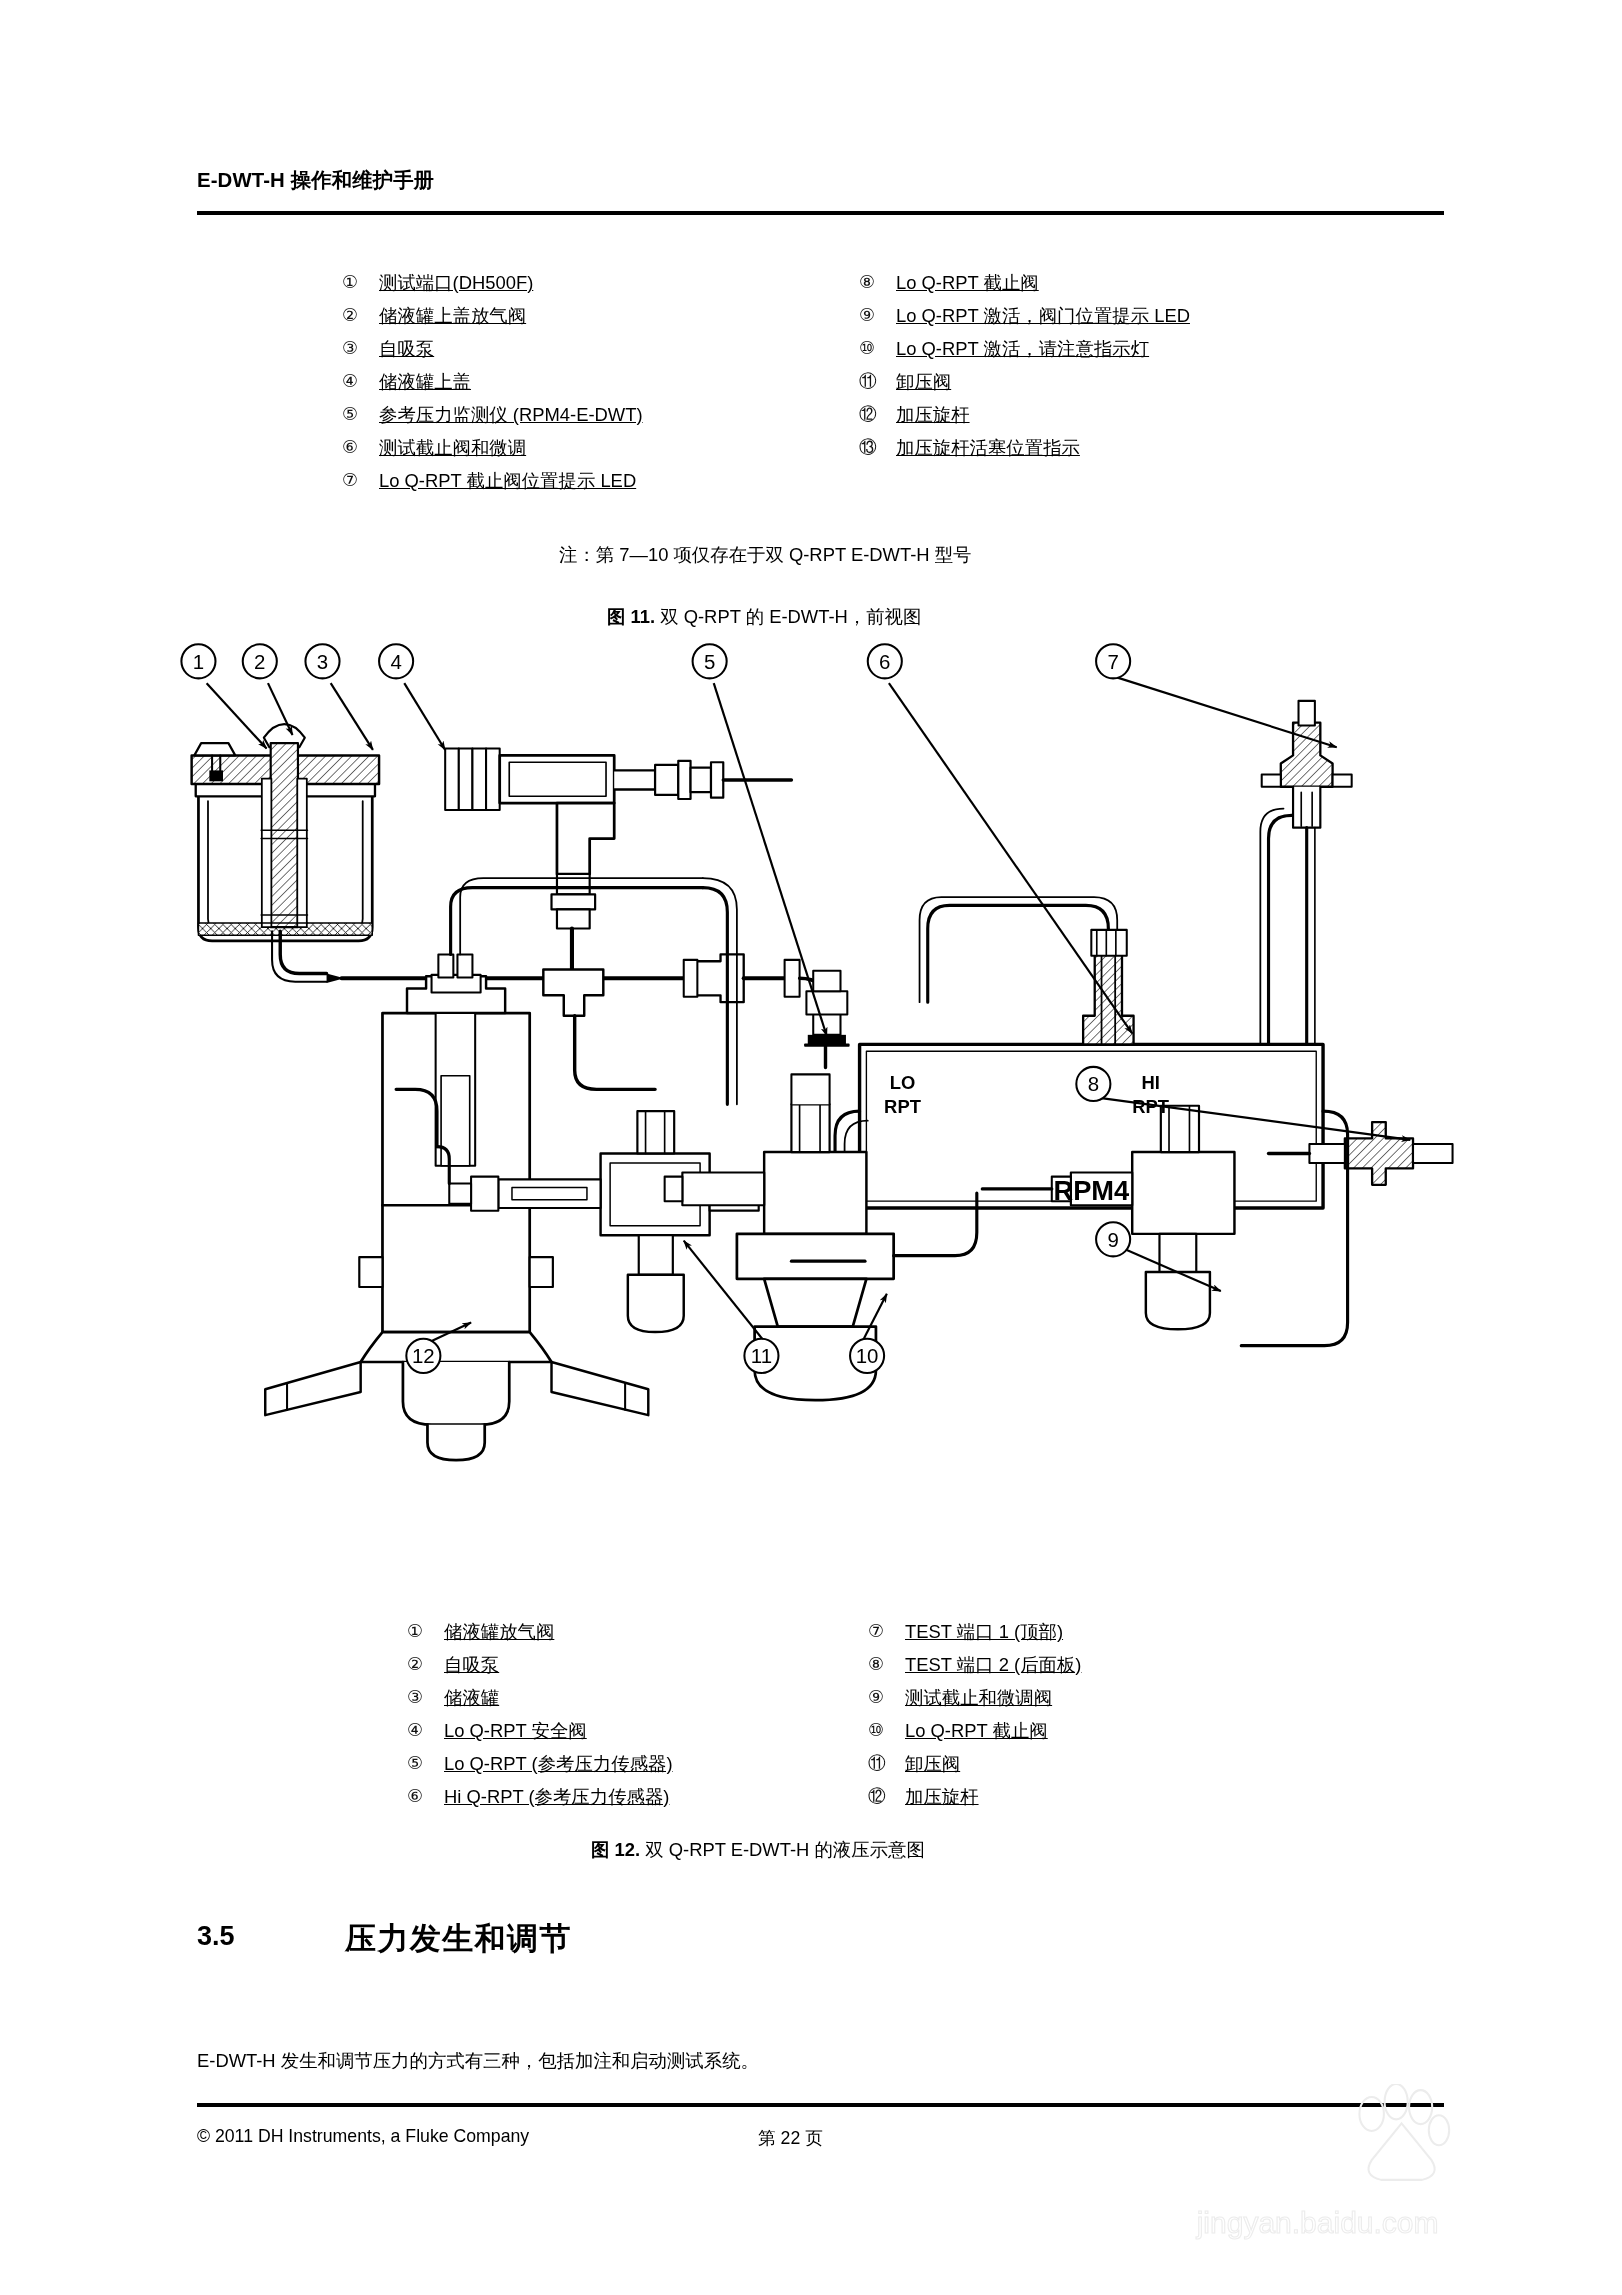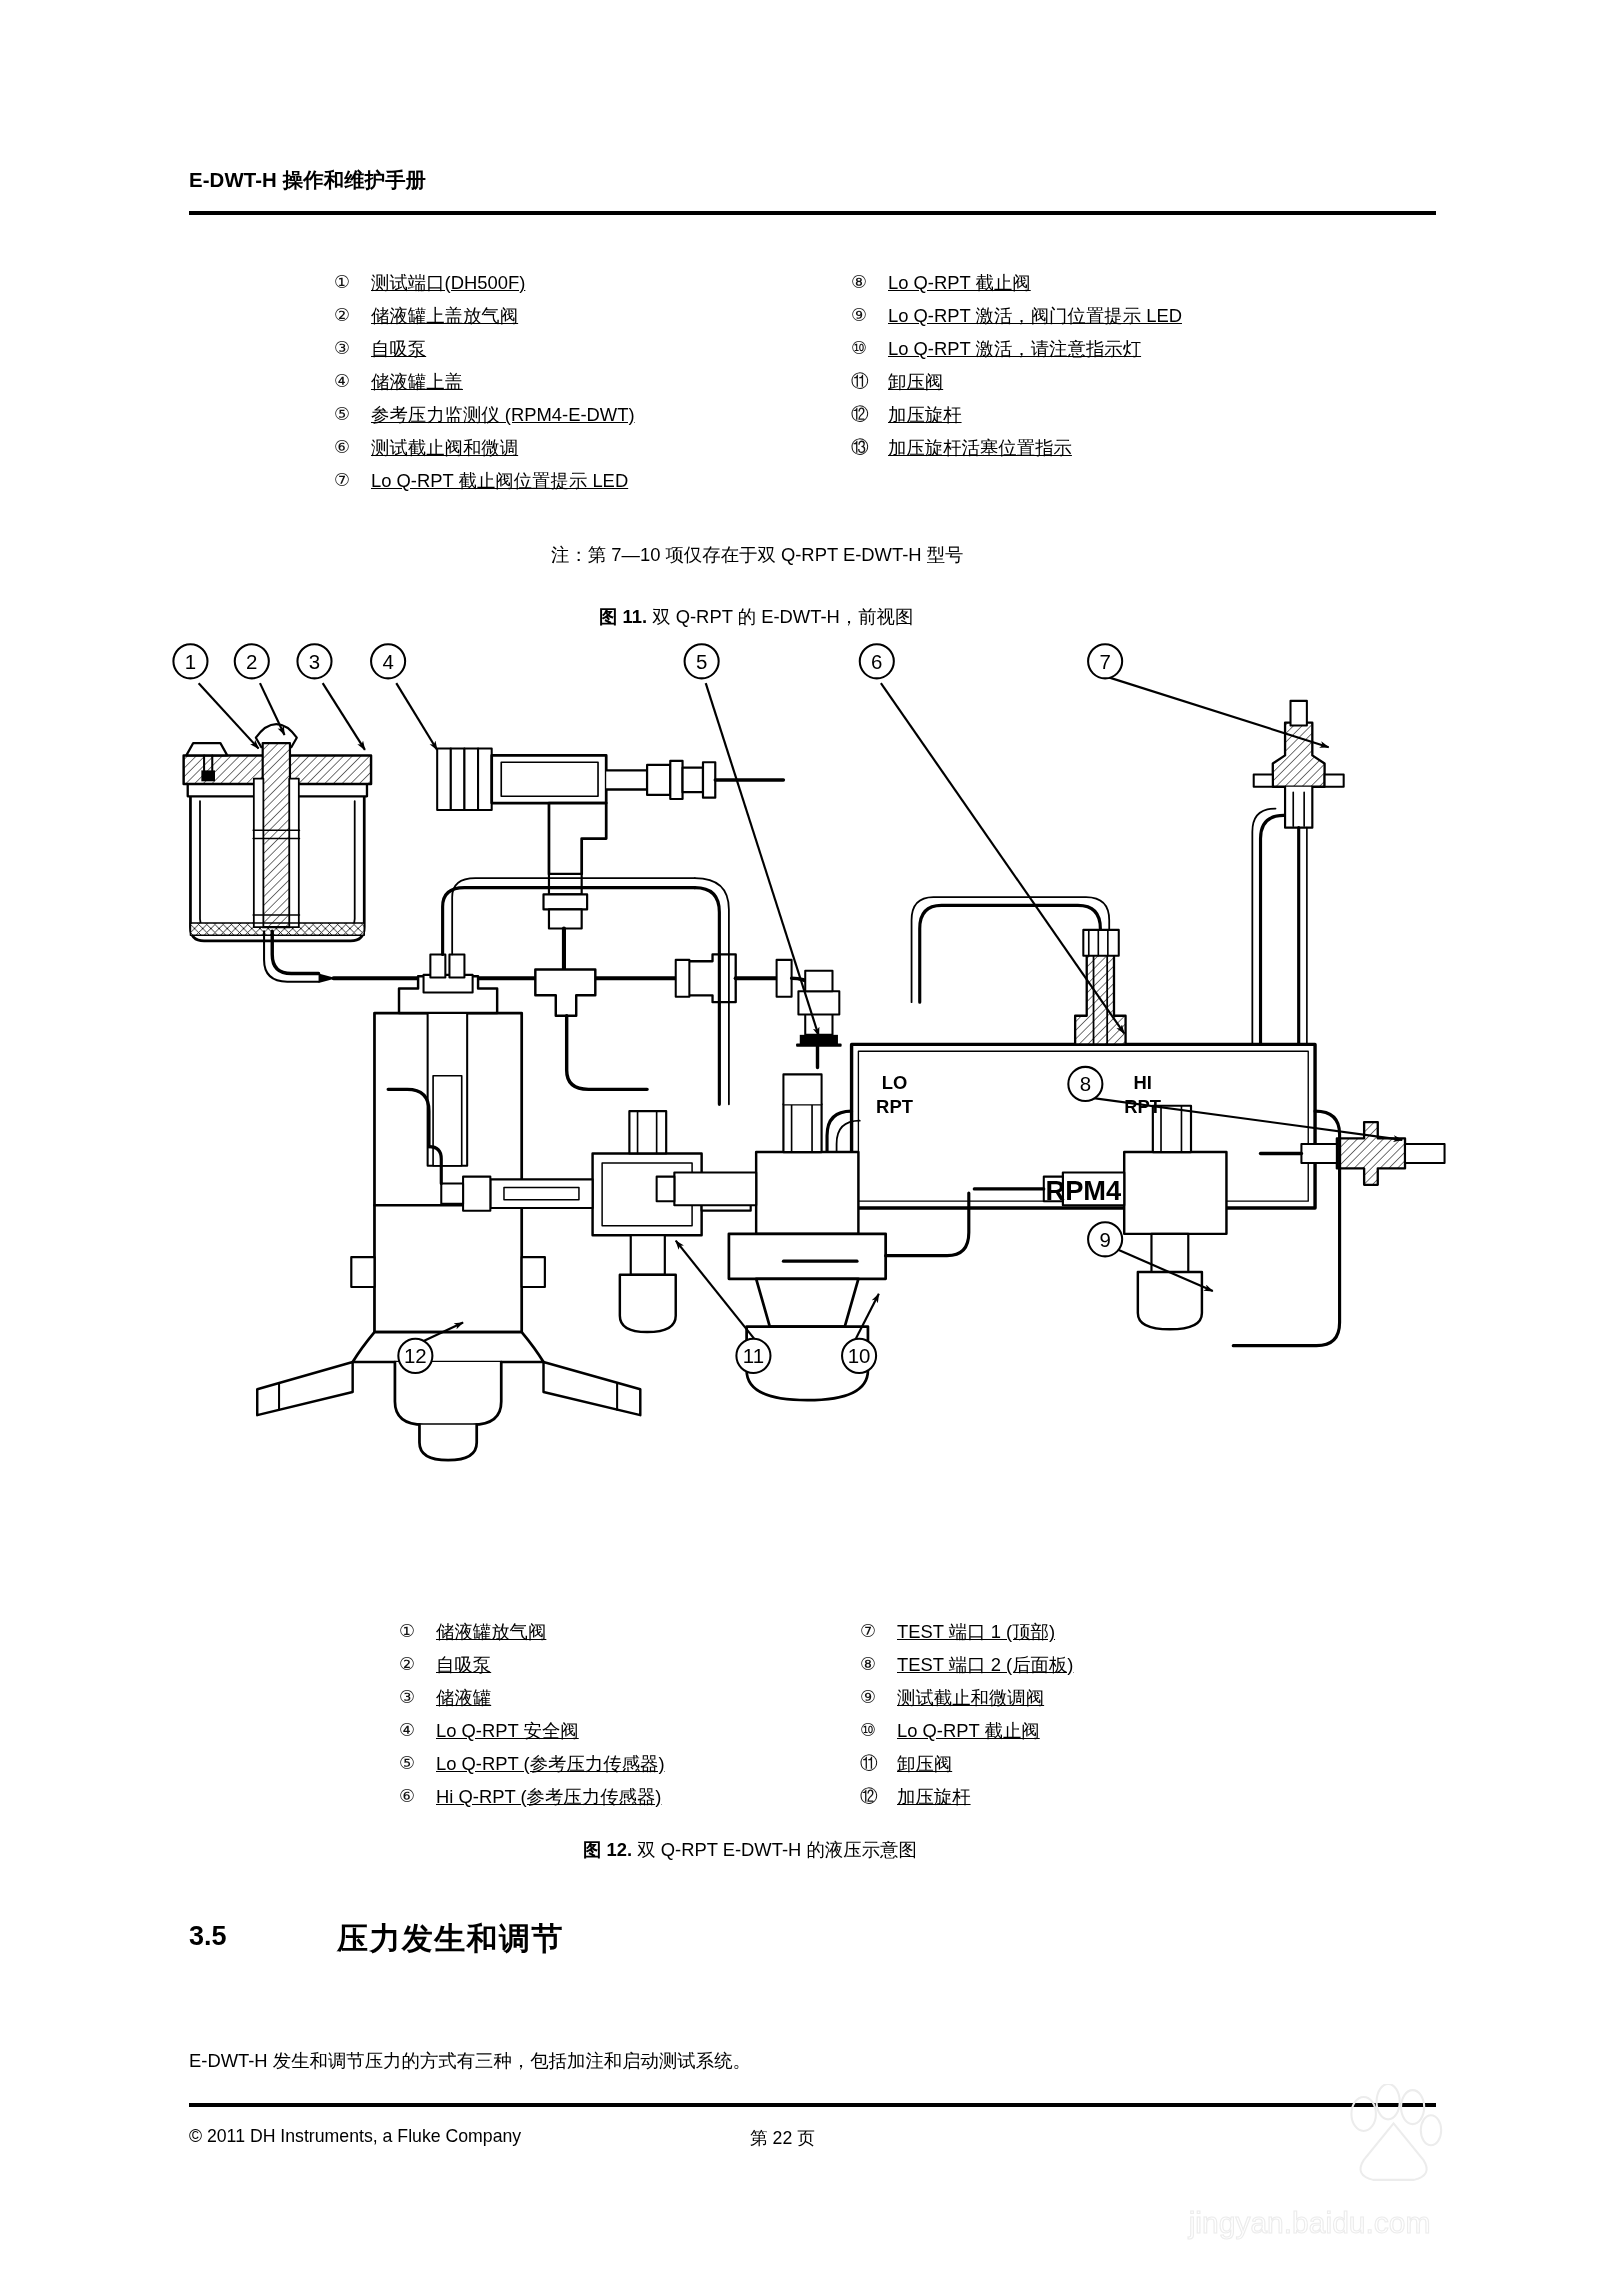--- a/index.html
+++ b/index.html
@@ -1,21 +1,21 @@
 <!DOCTYPE html>
 <html style="font-size:11px"><head>
 <meta charset="utf-8">
 <style>
   html,body{margin:0;padding:0;background:#ffffff;}
   body{
     width:1623px;height:2295px;position:relative;overflow:hidden;
     font-family:"Liberation Sans","DejaVu Sans",sans-serif;
     color:#000;
   }
-  .page{position:absolute;left:0;top:0;width:1534px;height:2295px;}
+  .page{position:absolute;left:8px;top:0;width:1534px;height:2295px;}
 
   
   .hdr-title{
     position:absolute;left:189px;top:166px;
     font-size:20.4px;font-weight:bold;letter-spacing:0.1px;white-space:nowrap;
   }
   .hdr-rule{
     position:absolute;left:189px;top:211px;width:1247px;height:4.1px;background:#000;
   }
 

